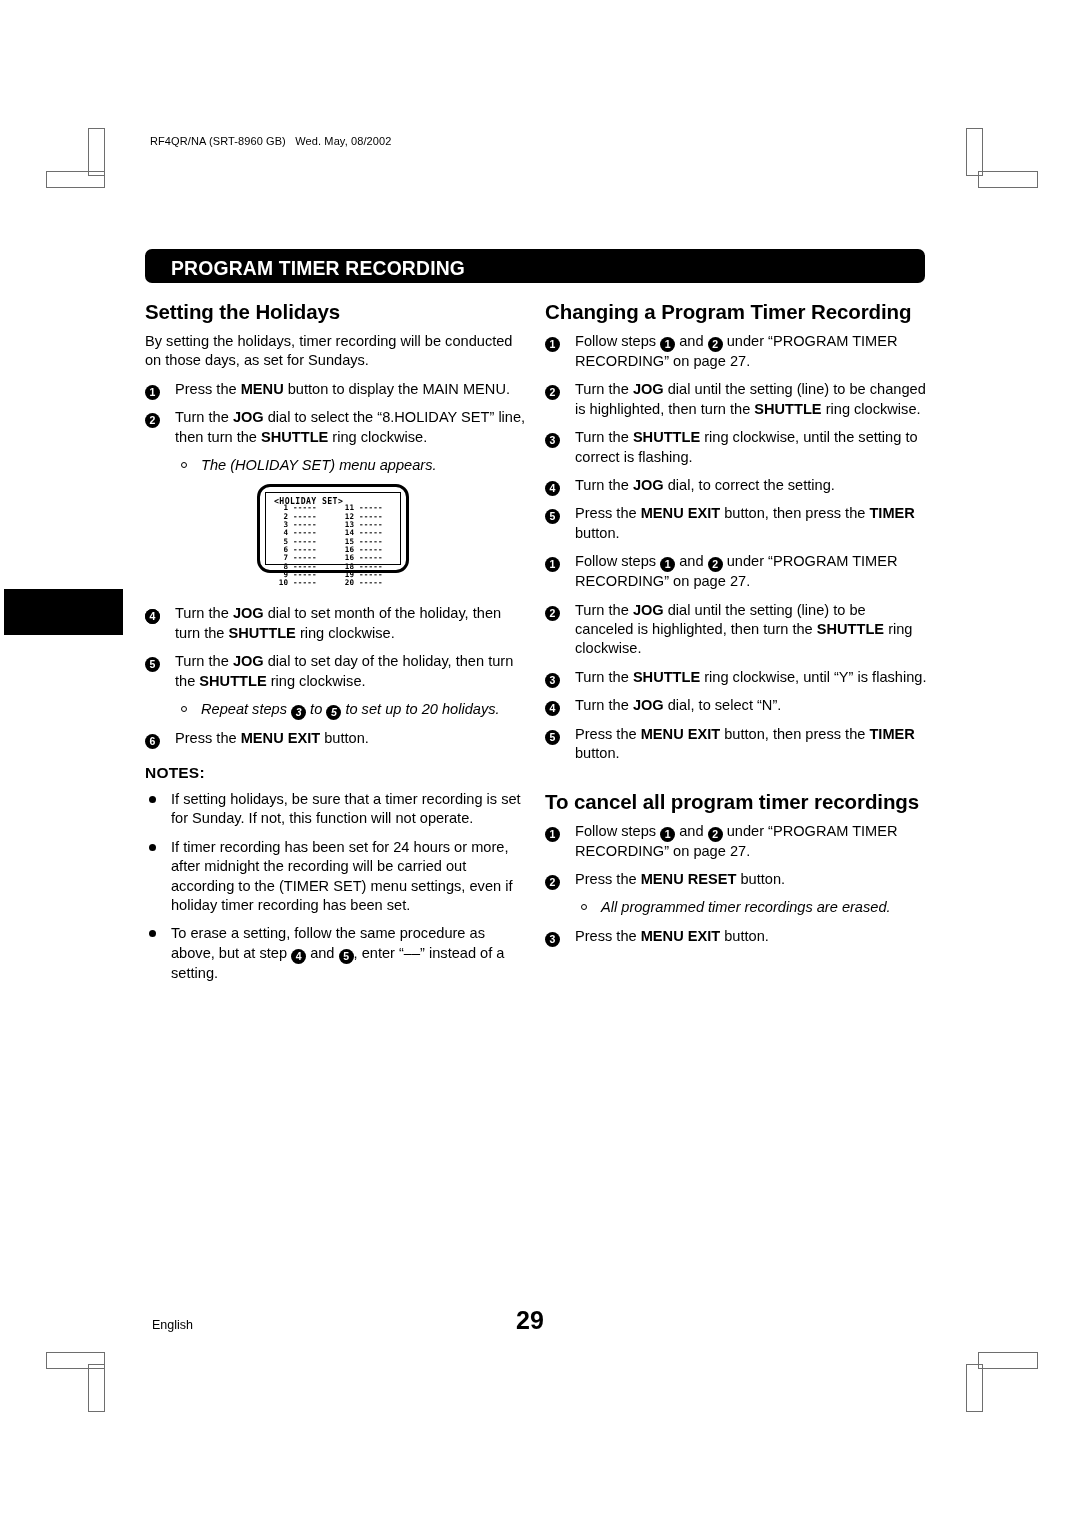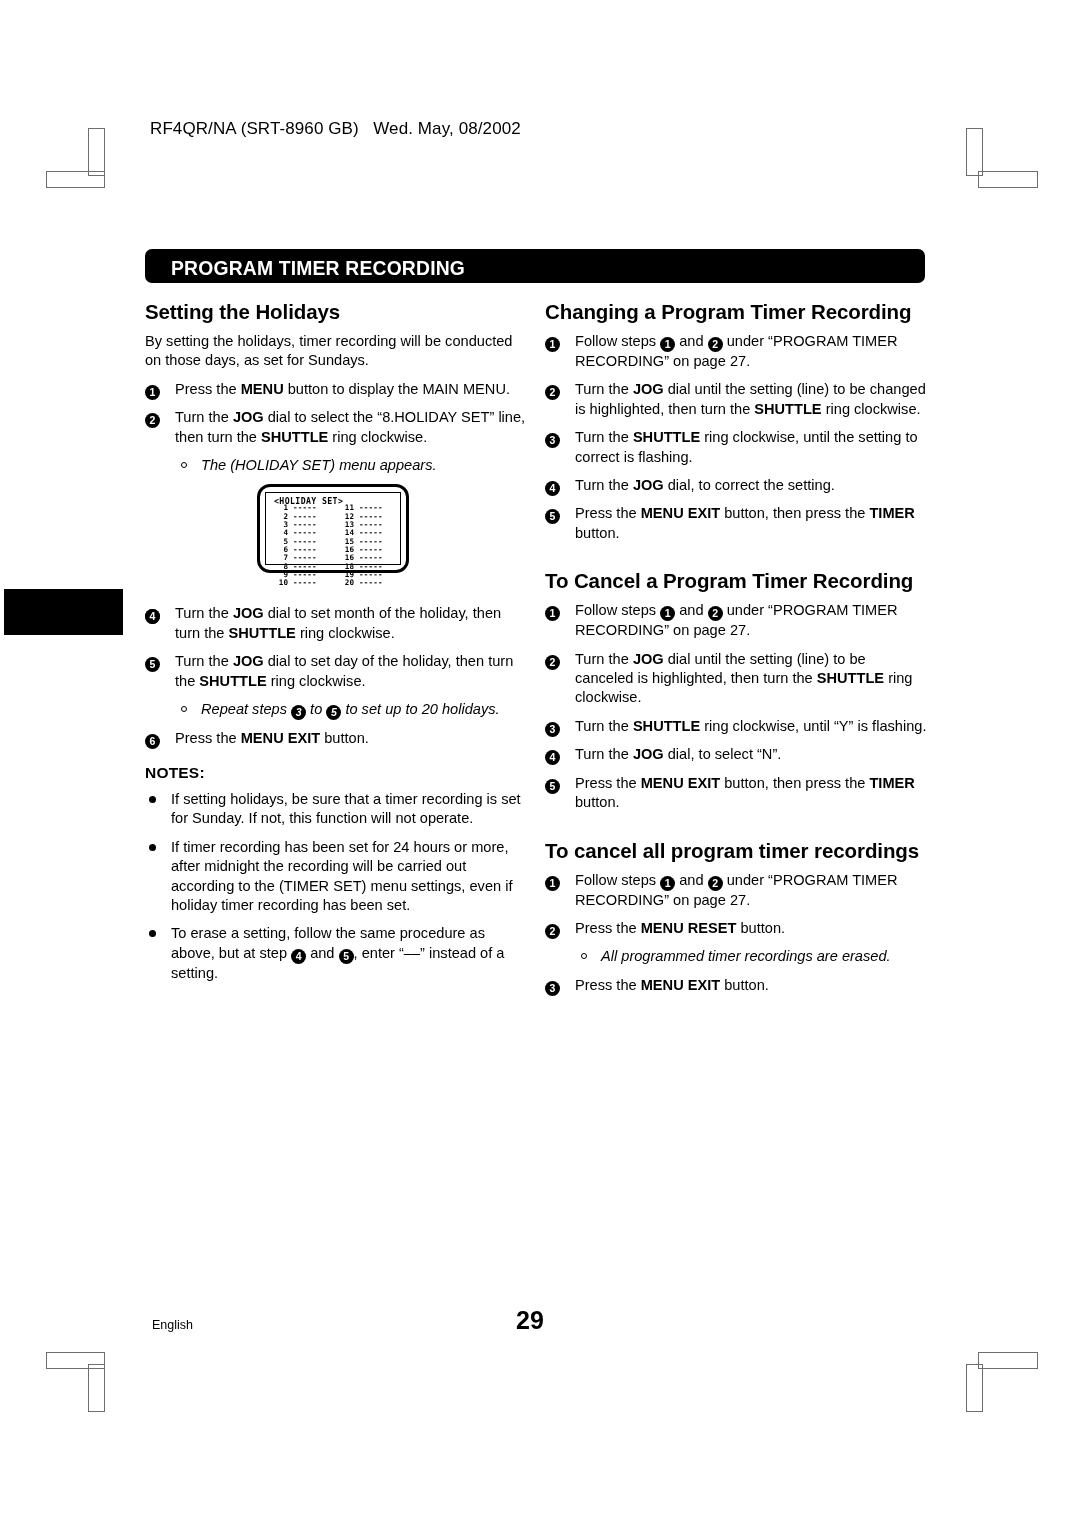--- a/index.html
+++ b/index.html
@@ -52,22 +52,22 @@
     top: 589px;
     width: 119px;
     height: 46px;
     background: #000000;
   }
 
   
   .runhead {
     position: absolute;
     left: 150px;
-    top: 119px;
-    font-size: 17px;
+    top: 135px;
+    font-size: 11px;
     letter-spacing: 0.1px;
     white-space: pre;
   }
 
   
   .banner {
     position: absolute;
     left: 145px;
     top: 249px;
     width: 780px;
@@ -400,21 +400,20 @@
   </div>
   <div class="step">
     <span class="num"><span class="dingbat">4</span></span>
     <span class="txt">Turn the <b>JOG</b> dial, to correct the setting.</span>
   </div>
   <div class="step">
     <span class="num"><span class="dingbat">5</span></span>
     <span class="txt">Press the <b>MENU EXIT</b> button, then press the <b>TIMER</b> button.</span>
   </div>
 
-  <h2 class="sub spaced">To Cancel a Program Timer Recording</h2>
 
   <div class="step">
     <span class="num"><span class="dingbat">1</span></span>
     <span class="txt">Follow steps <span class="dingbat-inline">1</span> and <span class="dingbat-inline">2</span> under “PROGRAM TIMER RECORDING” on page 27.</span>
   </div>
   <div class="step">
     <span class="num"><span class="dingbat">2</span></span>
     <span class="txt">Turn the <b>JOG</b> dial until the setting (line) to be canceled is highlighted, then turn the <b>SHUTTLE</b> ring clockwise.</span>
   </div>
   <div class="step">

